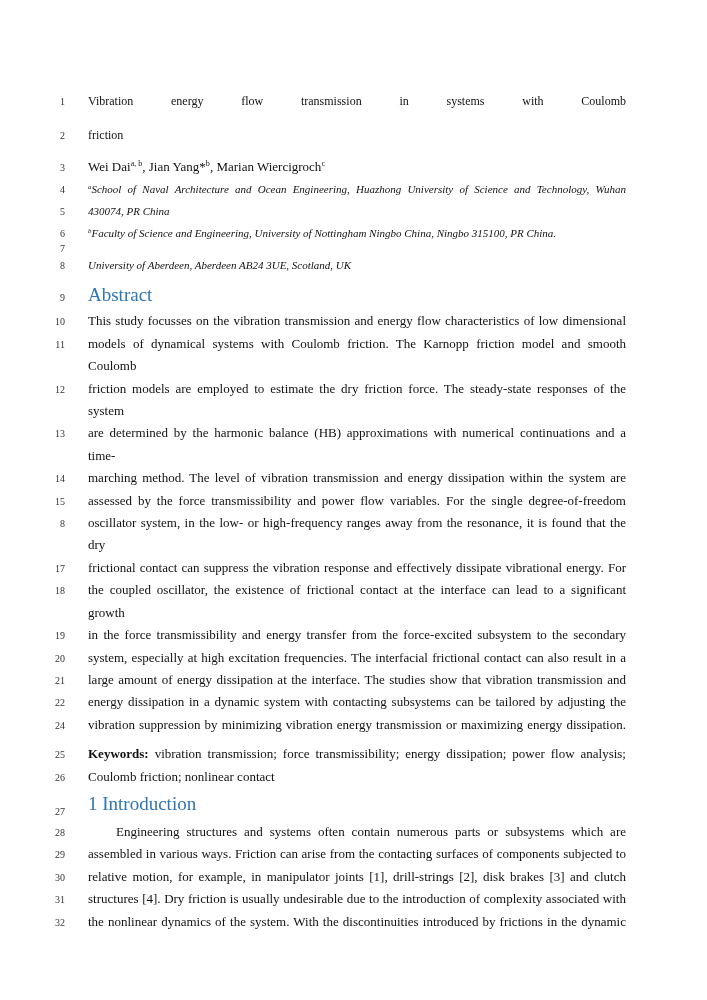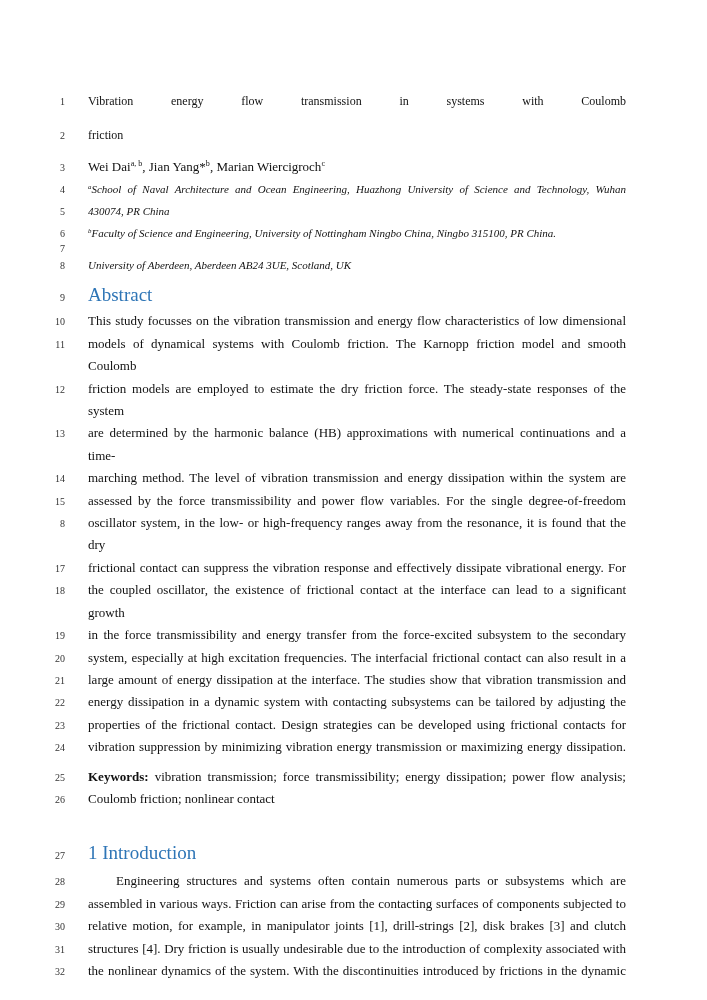--- a/index.html
+++ b/index.html
@@ -27,21 +27,21 @@
     line-height: 22.4px;
   }
   .just { text-align: justify; text-align-last: justify; }
   .title-block .txt { font-size: 12px; line-height: 34px; }
   .authors-block { margin-top: 4px; }
   .aff-block .txt { font-style: italic; font-size: 11px; line-height: 22px; }
   .h-row .txt { color: #2E75B6; font-size: 19px; line-height: 26px; }
   .abstract-head { margin-top: 6px; }
   .abstract-body { margin-top: 2px; }
   .kw-block { margin-top: 7px; }
-  .intro-head { margin-top: 30px; }
+  .intro-head { margin-top: 3px; align-items: flex-end; }
   .intro-body { margin-top: 4px; }
   .indent { text-indent: 28px; }
   .sup { font-size: 62%; vertical-align: super; line-height: 0; margin-top: 36px; }
   .bold { font-weight: bold; }
 </style>
 </head>
 <body>
 
 <div class="page">
 
@@ -137,24 +137,20 @@
     </div>
     <div class="row">
       <span class="num">21</span>
       <span class="txt just">large amount of energy dissipation at the interface. The studies show that vibration transmission and</span>
     </div>
     <div class="row">
       <span class="num">22</span>
       <span class="txt just">energy dissipation in a dynamic system with contacting subsystems can be tailored by adjusting the</span>
     </div>
     <div class="row">
-      <span class="num">23</span>
-      <span class="txt just">properties of the frictional contact. Design strategies can be developed using frictional contacts for</span>
-    </div>
-    <div class="row">
       <span class="num">24</span>
       <span class="txt just">vibration suppression by minimizing vibration energy transmission or maximizing energy dissipation.</span>
     </div>
   </div>
 
   <div class="kw-block">
     <div class="row">
       <span class="num">25</span>
       <span class="txt just"><span class="bold">Keywords:</span><span> vibration transmission; force transmissibility; energy dissipation; power flow analysis;</span></span>
     </div>

